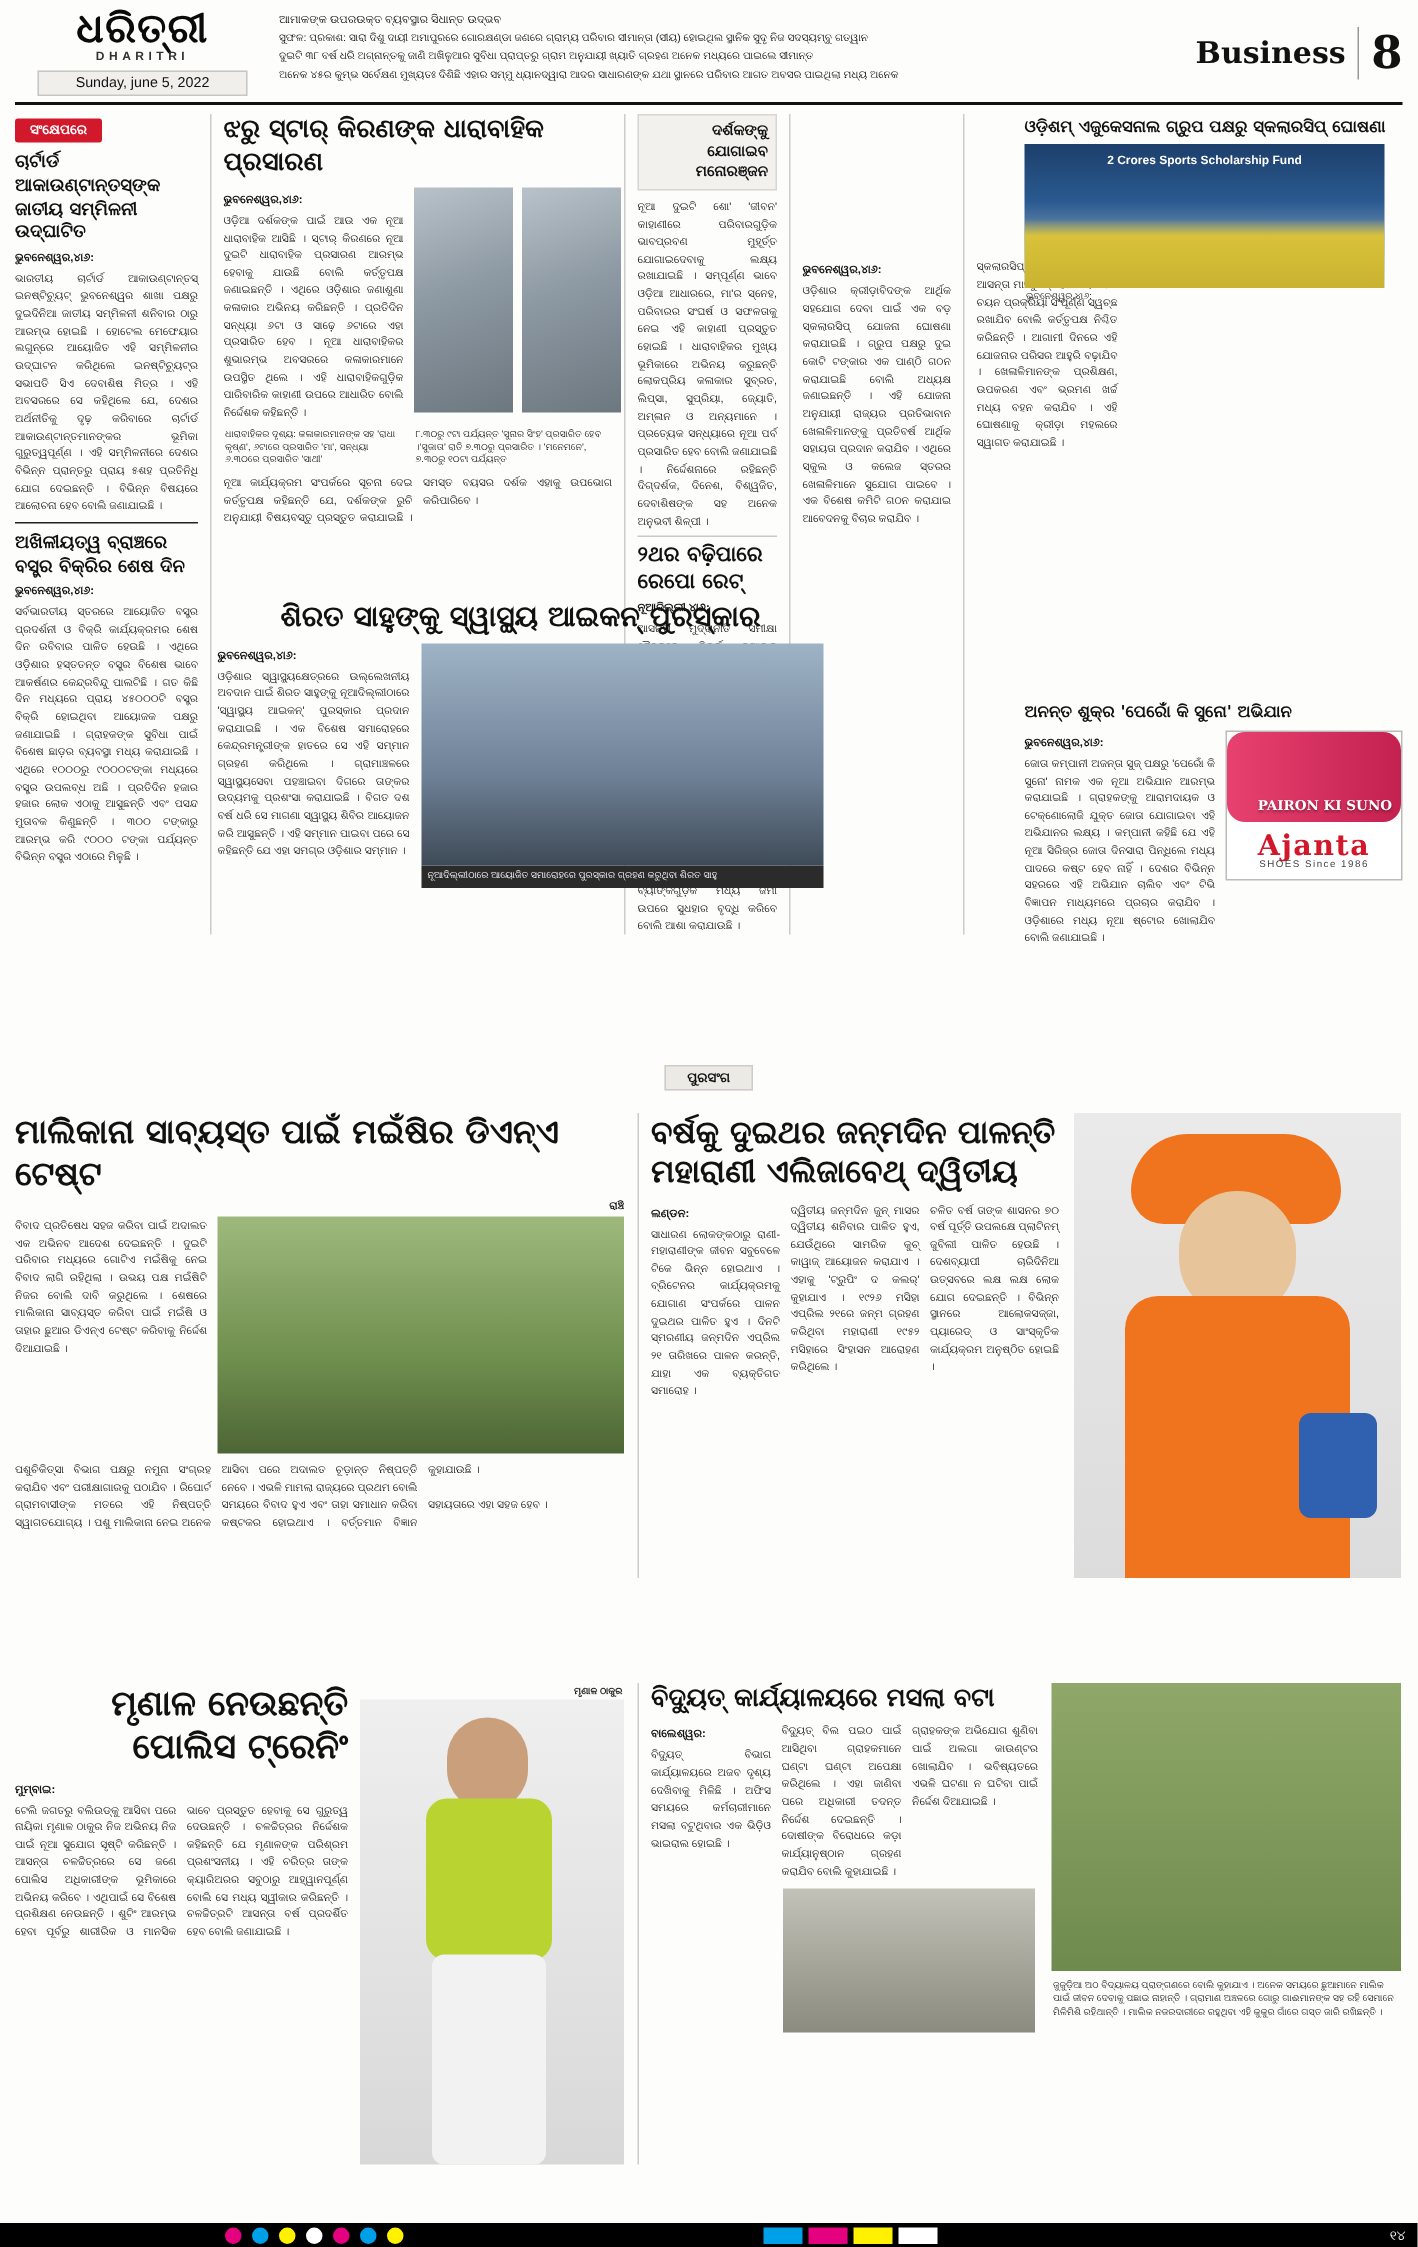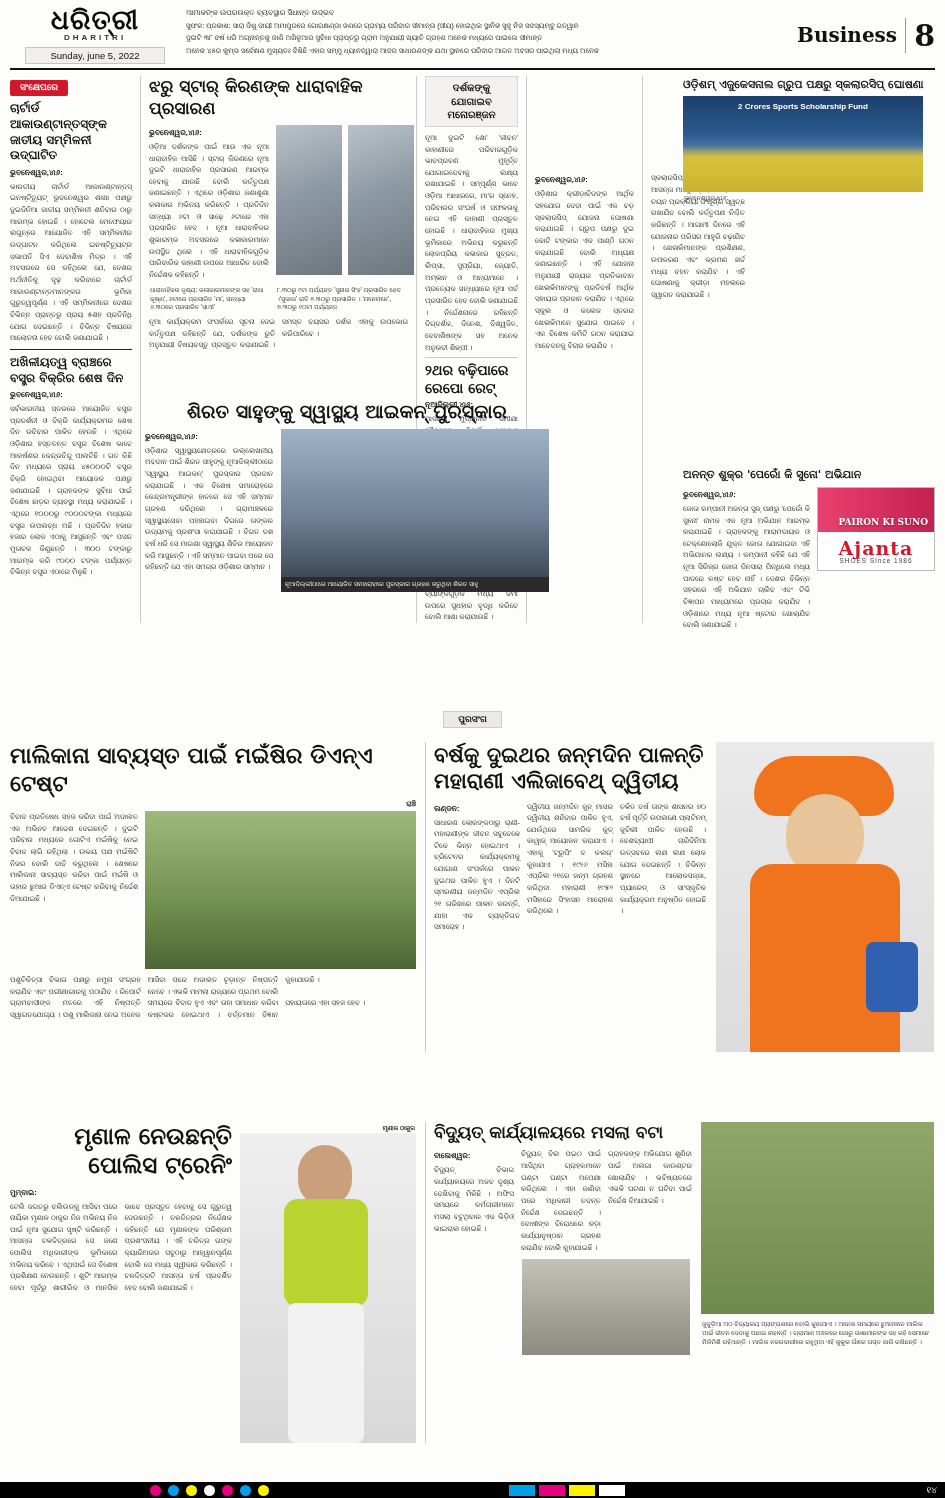--- a/index.html
+++ b/index.html
@@ -69,21 +69,21 @@
   .ph-stage { background:linear-gradient(180deg,#1d3f6b 0%,#2a5a90 40%,#cfd6db 100%); }
   .ph-award { background:linear-gradient(180deg,#9fb3c6 0%,#6e8096 60%,#3e4a57 100%); }
   .ph-field { background:linear-gradient(180deg,#9fb97d 0%,#6f8f4e 60%,#4d6535 100%); }
   .ph-queen { background:linear-gradient(180deg,#eaeaea 0%,#dcdcdc 100%); }
   .ph-actress { background:linear-gradient(180deg,#efefef 0%,#d8d8d8 100%); }
   .ph-dogs { background:linear-gradient(180deg,#8fa86a 0%,#6e8a4c 100%); }
   .ph-men { background:linear-gradient(180deg,#c2c2b8 0%,#8b8b80 100%); }
 
   
   .ad { border:1px solid #bbb; }
-  .ad-top { background:linear-gradient(90deg,#e7416f,#c42150); height:44px; position:relative; }
+  .ad-top { background:linear-gradient(90deg,#e7416f,#c42150); height:60px; position:relative;border-radius:12px; }
   .ad-band { background:#fff; text-align:center; }
   .ad-name { font-family:"DejaVu Serif", serif; font-weight:700; font-size:19px; color:#d2182b; letter-spacing:1px;}
   .ad-sub { font-size:6.5px; color:#444; letter-spacing:1px; margin-top:-2px; }
   .ad-pairon {
     position:absolute; right:6px; bottom:5px; color:#fff; font-weight:700; font-size:9px;
     font-family:"DejaVu Serif", serif; text-shadow:0 1px 2px rgba(0,0,0,.4);
   }
 
   
   .centertag {
@@ -159,21 +159,21 @@
       </div>
       <div style="display:flex;gap:7px;margin-top:3px;">
         <div style="width:120px;flex:0 0 120px;" class="cap">ଧାରାବାହିକର ଦୃଶ୍ୟ: କଳାକାରମାନଙ୍କ ସହ 'ରାଧା କୃଷ୍ଣ', ୬ଟାରେ ପ୍ରସାରିତ 'ମା', ସନ୍ଧ୍ୟା ୬.୩୦ରେ ପ୍ରସାରିତ 'ସାଥୀ'</div>
         <div style="flex:1" class="cap">୮.୩୦ରୁ ୯ଟା ପର୍ଯ୍ୟନ୍ତ 'ସୁନାର ସିଂହ' ପ୍ରସାରିତ ହେବ ।'ସୁଜାତା' ରାତି ୭.୩୦ରୁ ପ୍ରସାରିତ । 'ମନେମନେ', ୭.୩୦ରୁ ୧୦ଟା ପର୍ଯ୍ୟନ୍ତ</div>
       </div>
       <div class="col-text twocol" style="margin-top:4px;">ନୂଆ କାର୍ଯ୍ୟକ୍ରମ ସଂପର୍କରେ ସୂଚନା ଦେଇ କର୍ତ୍ତୃପକ୍ଷ କହିଛନ୍ତି ଯେ, ଦର୍ଶକଙ୍କ ରୁଚି ଅନୁଯାୟୀ ବିଷୟବସ୍ତୁ ପ୍ରସ୍ତୁତ କରାଯାଇଛି । ସମସ୍ତ ବୟସର ଦର୍ଶକ ଏହାକୁ ଉପଭୋଗ କରିପାରିବେ ।</div>
     </div>
 
     <div class="c3 vrule" style="padding-left:8px">
       <div class="box-gray" style="margin-bottom:5px;">
-        <div class="head-xs" style="text-align:center">ଦର୍ଶକଙ୍କୁ ଯୋଗାଇବ ମନୋରଞ୍ଜନ</div>
+        <div class="head-xs" style="text-align:right">ଦର୍ଶକଙ୍କୁ ଯୋଗାଇବ ମନୋରଞ୍ଜନ</div>
       </div>
       <div class="col-text">ନୂଆ ଦୁଇଟି ଶୋ' 'ଜୀବନ' କାହାଣୀରେ ପରିବାରଗୁଡ଼ିକ ଭାବପ୍ରବଣ ମୁହୂର୍ତ୍ତ ଯୋଗାଇଦେବାକୁ ଲକ୍ଷ୍ୟ ରଖାଯାଇଛି । ସମ୍ପୂର୍ଣ୍ଣ ଭାବେ ଓଡ଼ିଆ ଆଧାରରେ, ମା'ର ସ୍ନେହ, ପରିବାରର ସଂଘର୍ଷ ଓ ସଫଳତାକୁ ନେଇ ଏହି କାହାଣୀ ପ୍ରସ୍ତୁତ ହୋଇଛି । ଧାରାବାହିକର ମୁଖ୍ୟ ଭୂମିକାରେ ଅଭିନୟ କରୁଛନ୍ତି ଲୋକପ୍ରିୟ କଳାକାର ସୁବ୍ରତ, ଲିପ୍‌ସା, ସୁପ୍ରିୟା, ଜ୍ୟୋତି, ଅମ୍ଳାନ ଓ ଅନ୍ୟମାନେ । ପ୍ରତ୍ୟେକ ସନ୍ଧ୍ୟାରେ ନୂଆ ପର୍ବ ପ୍ରସାରିତ ହେବ ବୋଲି ଜଣାଯାଇଛି । ନିର୍ଦ୍ଦେଶନାରେ ରହିଛନ୍ତି ଦିଗ୍‌ଦର୍ଶକ, ଦିନେଶ, ବିଶ୍ୱଜିତ, ଦେବାଶିଷଙ୍କ ସହ ଅନେକ ଅନୁଭବୀ ଶିଳ୍ପୀ ।</div>
       <div class="hsep-thin"></div>
       <div class="head-md" style="font-size:14px;">୨ଥର ବଢ଼ିପାରେ ରେପୋ ରେଟ୍</div>
       <div class="dateline" style="text-align:left">ନୂଆଦିଲ୍ଲୀ,୪ା୬:</div>
       <div class="col-text">ଆସନ୍ତା ମୁଦ୍ରାନୀତି ସମୀକ୍ଷା ବୈଠକରେ ରିଜର୍ଭ ବ୍ୟାଙ୍କ ରେପୋ ରେଟ୍ ପୁନର୍ବାର ବଢ଼ାଇପାରେ ବୋଲି ଅର୍ଥନୀତିଜ୍ଞମାନେ ଅନୁମାନ କରୁଛନ୍ତି । ମୁଦ୍ରାସ୍ଫୀତି ୭ ପ୍ରତିଶତରୁ ଅଧିକ ରହିଥିବାରୁ ଏହି ନିଷ୍ପତ୍ତି ନିଆଯିବା ସମ୍ଭାବନା ରହିଛି । ପୂର୍ବରୁ ମେ ମାସରେ ୦.୪୦ ପ୍ରତିଶତ ବୃଦ୍ଧି କରାଯାଇଥିଲା । ବିଶେଷଜ୍ଞଙ୍କ ମତରେ ଏଥର ୦.୩୫ରୁ ୦.୫୦ ପ୍ରତିଶତ ପର୍ଯ୍ୟନ୍ତ ବୃଦ୍ଧି ହୋଇପାରେ । ଏହା ଫଳରେ ଗୃହ ଋଣ ଓ ଗାଡ଼ି ଋଣର ଇଏମ୍‌ଆଇ ବଢ଼ିବ । ବ୍ୟାଙ୍କଗୁଡ଼ିକ ମଧ୍ୟ ଜମା ଉପରେ ସୁଧହାର ବୃଦ୍ଧି କରିବେ ବୋଲି ଆଶା କରାଯାଉଛି ।</div>
     </div>
 
     <div class="c4 vrule" style="padding-left:8px">
       <div style="height:96px"></div>

